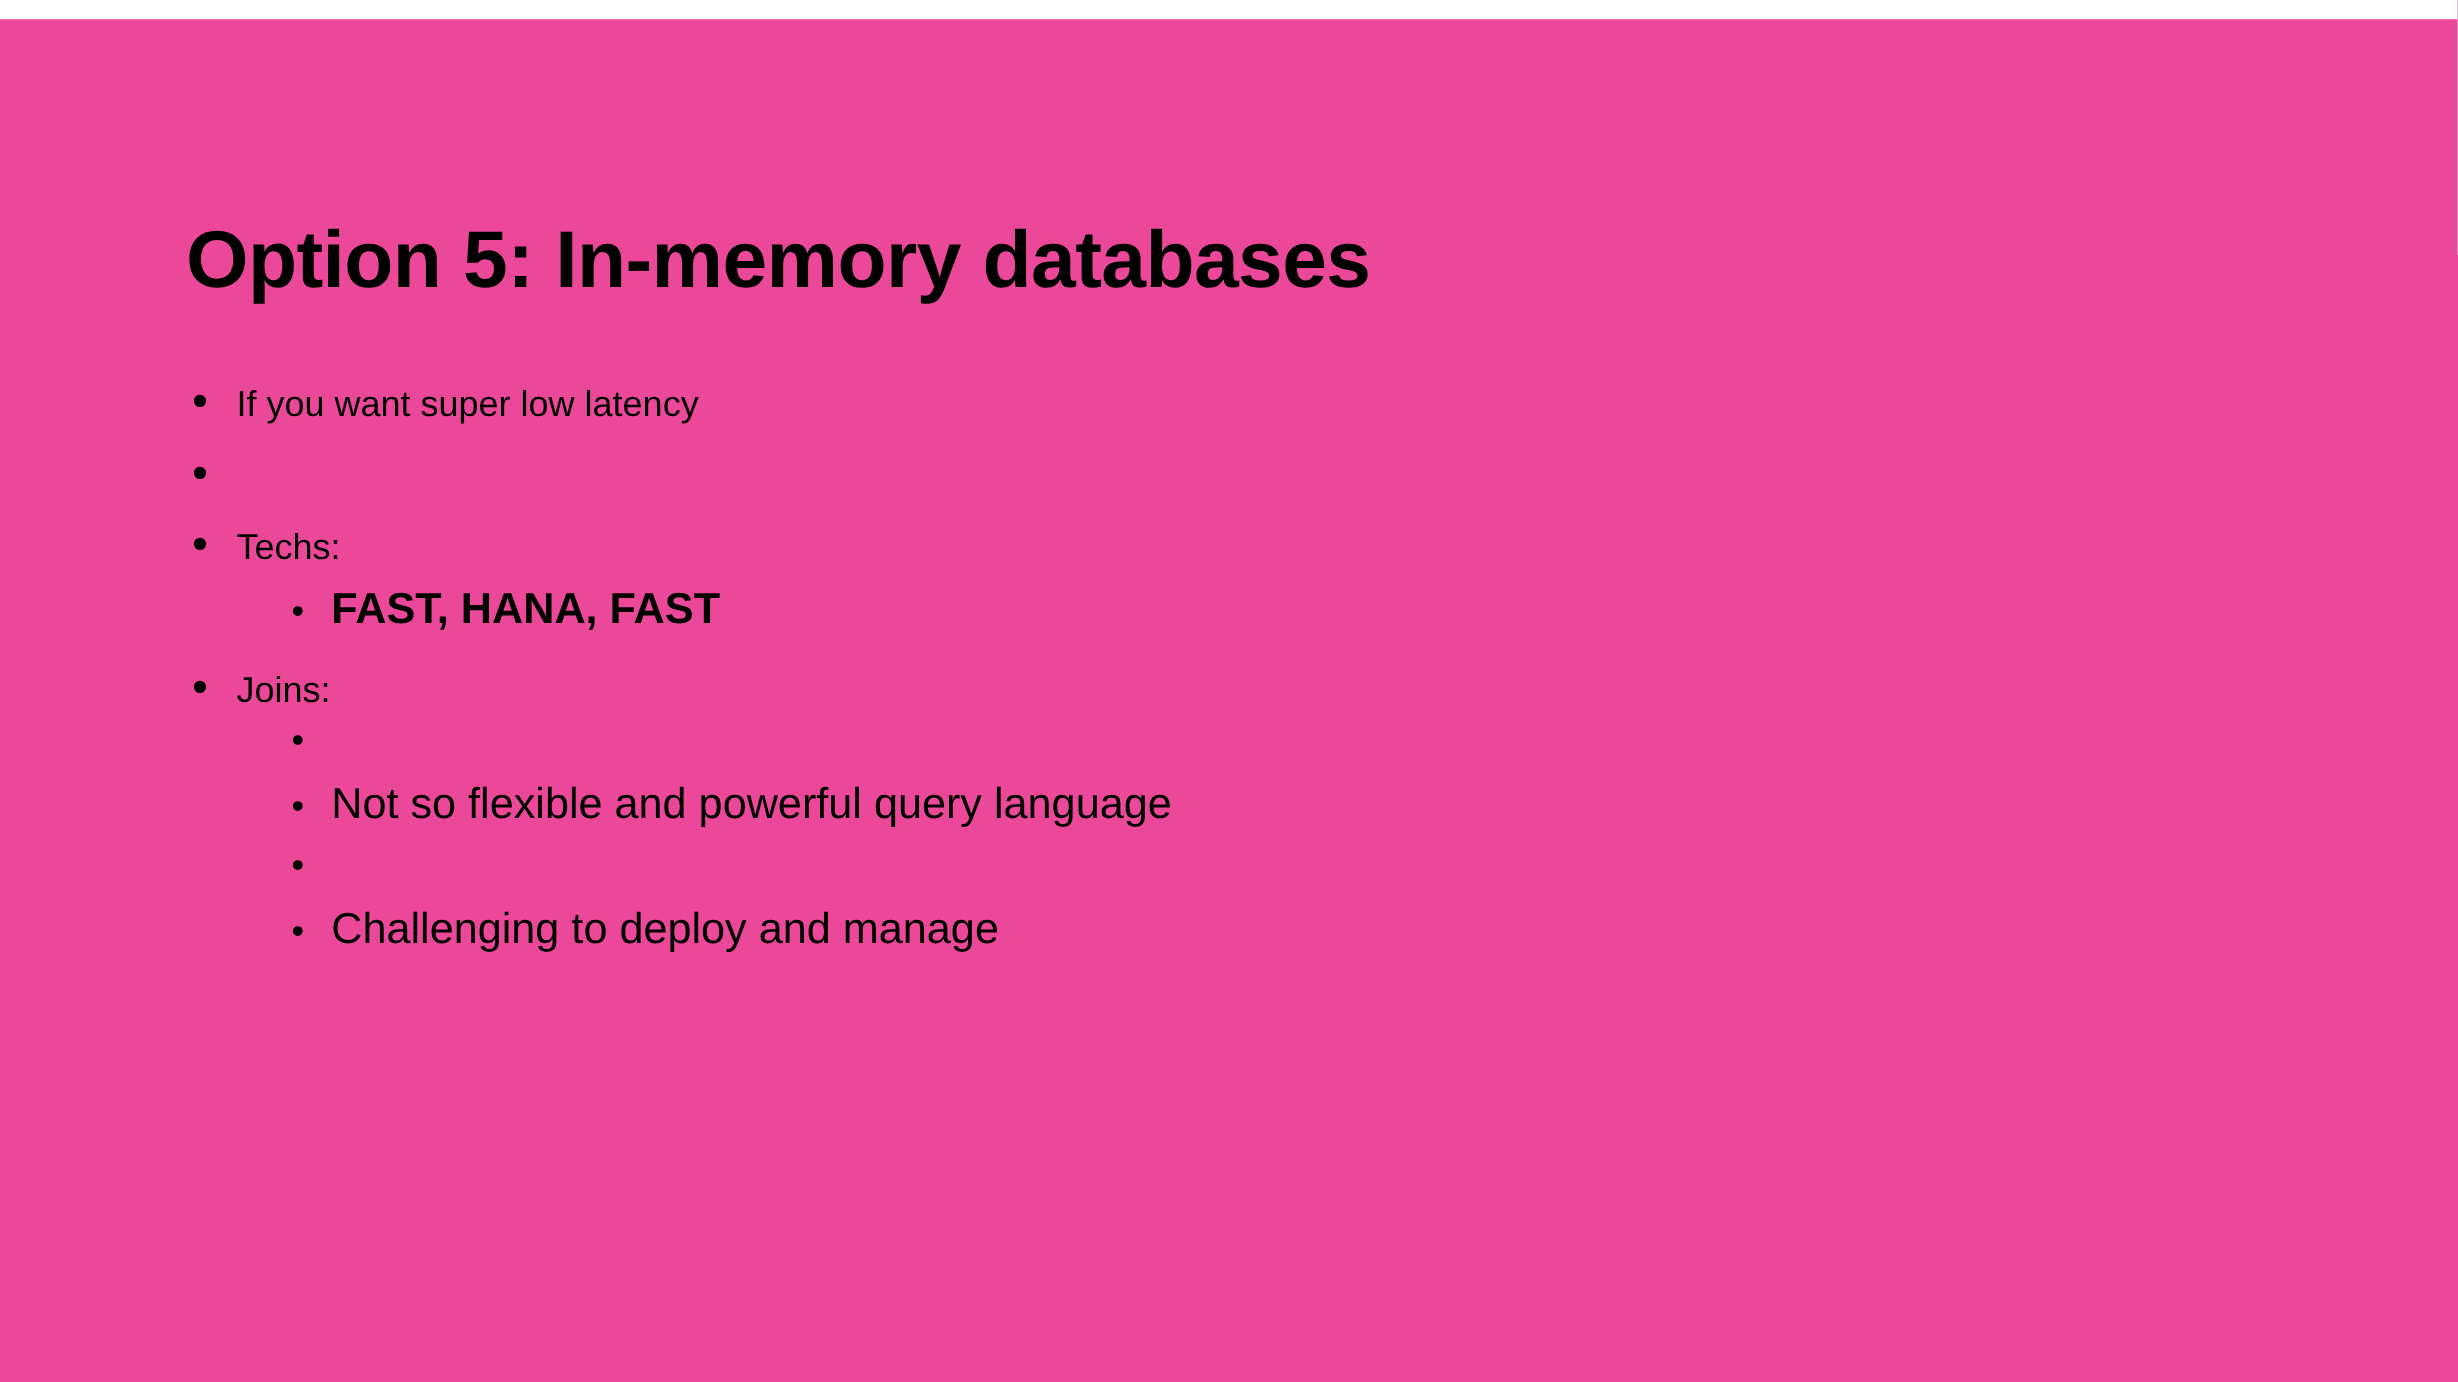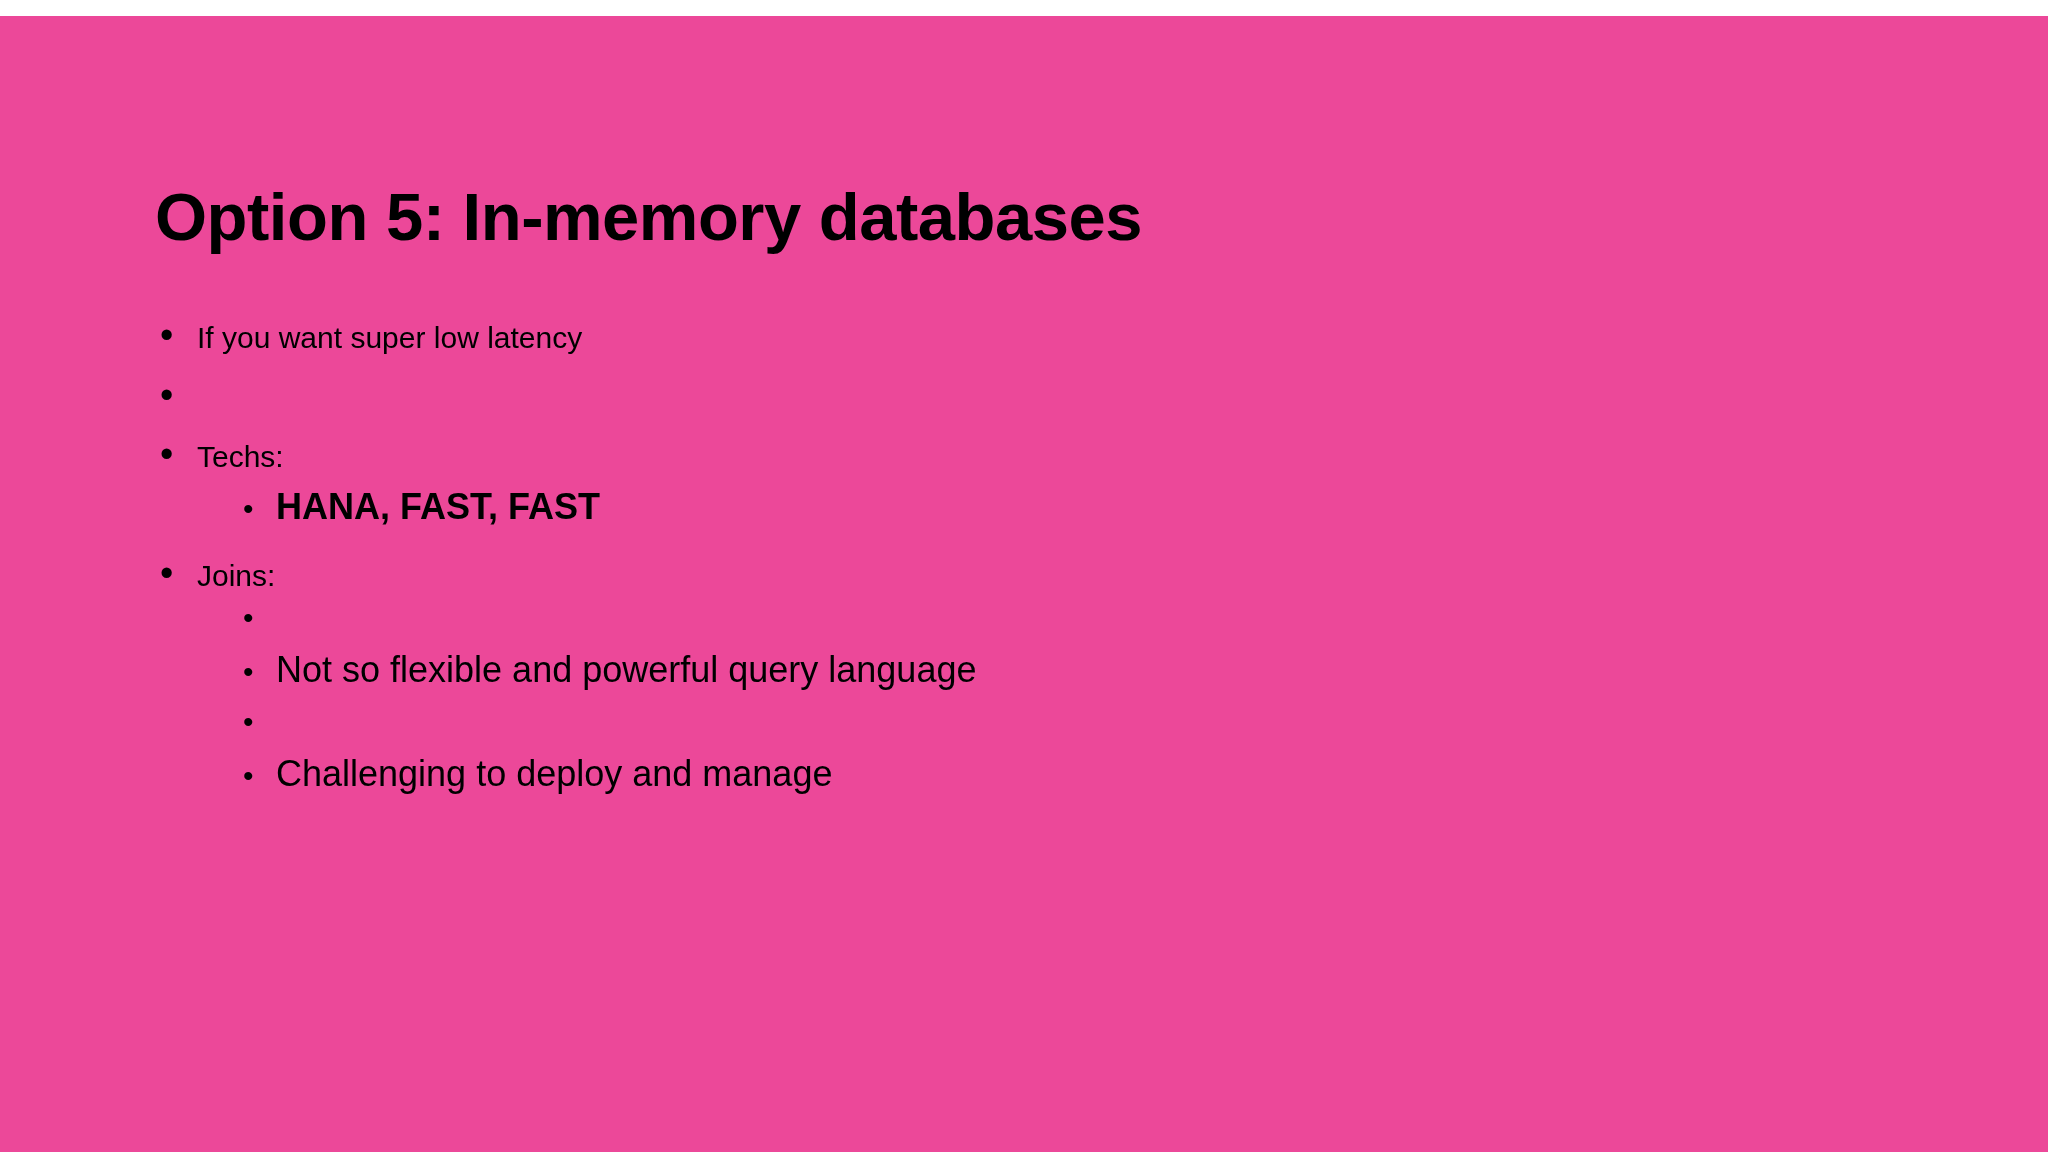--- a/index.html
+++ b/index.html
@@ -119,21 +119,21 @@
       <span class="bullet-glyph">•</span>
     </div>
 
     <div class="bullet-row lvl1 pad-tight">
       <span class="bullet-glyph">•</span>
       <span class="bullet-text">Techs:</span>
     </div>
 
     <div class="bullet-row lvl2 strong pad-after-sub">
       <span class="bullet-glyph">•</span>
-      <span class="bullet-text">HANA, FAST, FAST</span>
+      <span class="bullet-text">FAST, HANA, FAST</span>
     </div>
 
     <div class="bullet-row lvl1 pad-tight">
       <span class="bullet-glyph">•</span>
       <span class="bullet-text">Joins:</span>
     </div>
 
     <div class="bullet-row lvl2 strong">
       <span class="bullet-glyph">•</span>
     </div>

